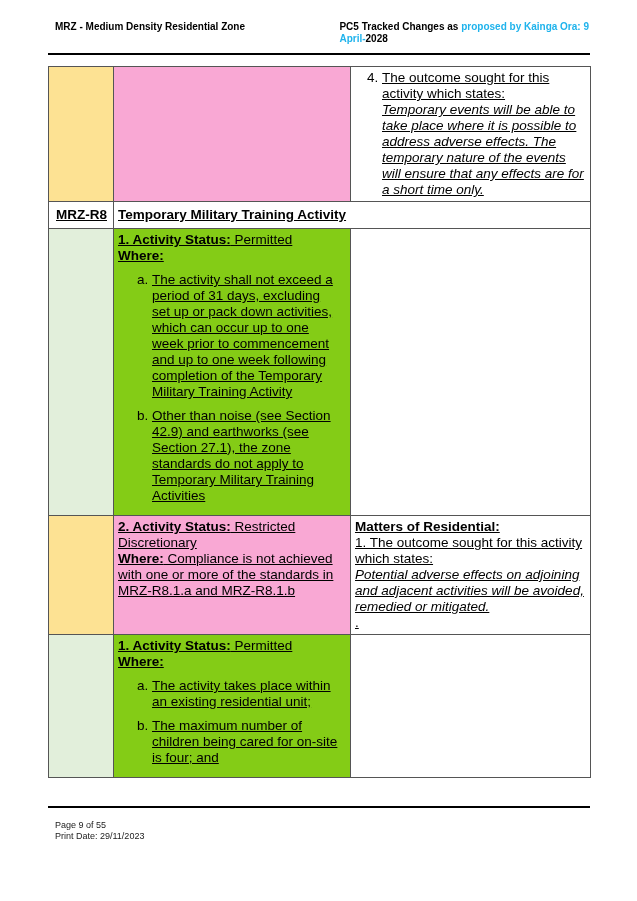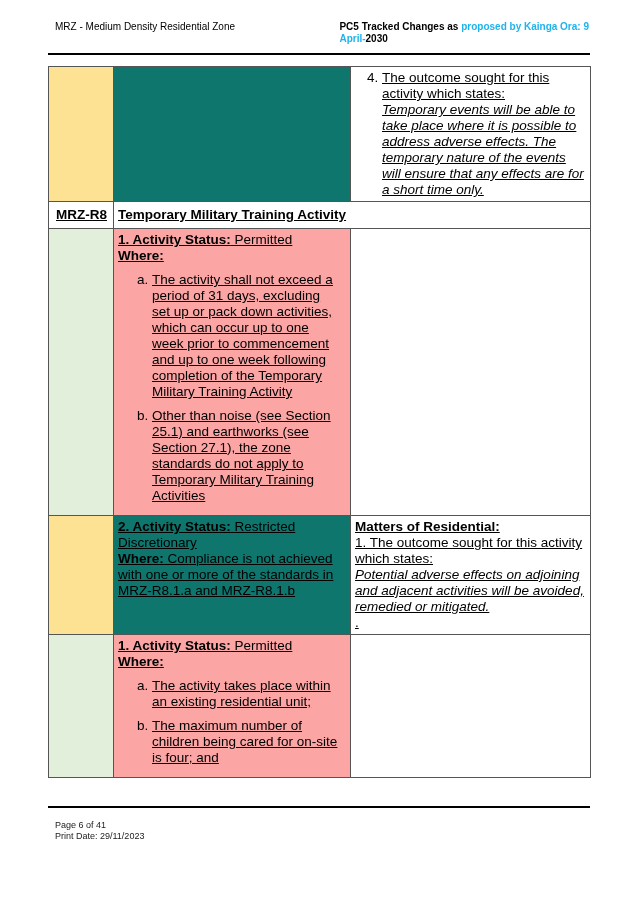--- a/index.html
+++ b/index.html
@@ -1,51 +1,51 @@
 <!DOCTYPE html>
 <html><head>
 <meta charset="utf-8">
 <style>
   html, body { margin:0; padding:0; background:#ffffff; }
   body { width:637px; height:901px; position:relative; font-family:"Liberation Sans", sans-serif; color:#000; overflow:hidden; }
-  .hdr-left { position:absolute; left:55px; top:21px; font-size:10px; font-weight:normal; }
+  .hdr-left { position:absolute; left:55px; top:21px; font-size:10px; font-weight:bold; }
   .hdr-right { position:absolute; right:48px; top:21px; font-size:10px; font-weight:bold; text-align:left; line-height:12px; }
   .hl { color:#1fb3ec; }
   .rule { position:absolute; left:48px; width:542px; height:2px; background:#000; }
   .rule.top { top:53px; }
   .rule.bot { top:806px; }
   .footer { position:absolute; left:55px; top:820px; font-size:9px; line-height:11px; color:#222; }
 
   table.rules { position:absolute; left:48px; top:66px; width:542px; border-collapse:collapse; table-layout:fixed; font-size:13.5px; line-height:16px; }
   table.rules td { border:1px solid #555; vertical-align:top; padding:3px 3px 3px 4px; }
   col.c1 { width:65px; } col.c2 { width:237px; } col.c3 { width:240px; }
   .y1 { background:#fde293; }
-  .y2 { background:#0f766e; }
+  .y2 { background:#f9a8d4; }
   .g1 { background:#e2efdb; }
-  .g2 { background:#fca5a5; }
+  .g2 { background:#84cc16; }
   .w { background:#fff; }
   .u { text-decoration:underline; }
   .b { font-weight:bold; }
   .i { font-style:italic; }
   .rid { font-weight:bold; text-decoration:underline; padding-top:5px !important; padding-bottom:5px !important;text-align:center; }
   .rtitle { font-weight:bold; text-decoration:underline; padding-top:5px !important; padding-bottom:5px !important; }
   ol.lst { margin:0; padding-left:26px; }
   ol.lst li { margin:8px; }
   ol.alpha { list-style-type:lower-alpha; }
   .outcome { margin:0; padding-left:27px; position:relative; }
   .outcome .num { position:absolute; left:12px; top:0; }
   .dot { display:block; text-decoration:underline; }
 </style>
 </head>
 <body>
 
 <div class="hdr-left">MRZ - Medium Density Residential Zone</div>
 <div class="hdr-right">
   <span>PC5 Tracked Changes as </span><span class="hl">proposed by Kainga Ora: 9</span><br>
-  <span class="hl">April-</span><span>2030</span>
+  <span class="hl">April-</span><span>2028</span>
 </div>
 <div class="rule top"></div>
 
 <table class="rules">
   <colgroup>
       <col class="c1">
       <col class="c2">
       <col class="c3">
     </colgroup>
   <tbody>
@@ -64,21 +64,21 @@
     <td class="w rid">MRZ-R8</td>
     <td class="w rtitle" colspan="2">Temporary Military Training Activity</td>
   </tr>
   <tr>
     <td class="g1"></td>
     <td class="g2">
       <span class="u"><span class="b">1. Activity Status:</span><span> Permitted</span></span><br>
       <span class="u b">Where:</span>
       <ol class="lst alpha">
         <li><span class="u">The activity shall not exceed a period of 31 days, excluding set up or pack down activities, which can occur up to one week prior to commencement and up to one week following completion of the Temporary Military Training Activity</span></li>
-        <li><span class="u">Other than noise (see Section 25.1) and earthworks (see Section 27.1), the zone standards do not apply to Temporary Military Training Activities</span></li>
+        <li><span class="u">Other than noise (see Section 42.9) and earthworks (see Section 27.1), the zone standards do not apply to Temporary Military Training Activities</span></li>
       </ol>
     </td>
     <td class="w"></td>
   </tr>
   <tr>
     <td class="y1"></td>
     <td class="y2">
       <span class="u"><span class="b">2. Activity Status:</span><span> Restricted Discretionary</span></span><br>
       <span class="u"><span class="b">Where:</span><span> Compliance is not achieved with one or more of the standards in MRZ-R8.1.a and MRZ-R8.1.b</span></span>
     </td>
@@ -99,15 +99,15 @@
         <li><span class="u">The maximum number of children being cared for on-site is four; and</span></li>
       </ol>
     </td>
     <td class="w"></td>
   </tr>
 </tbody>
   </table>
 
 <div class="rule bot"></div>
 <div class="footer">
-  <div>Page 6 of 41</div>
+  <div>Page 9 of 55</div>
   <div>Print Date: 29/11/2023</div>
 </div>
 
 </body></html>

